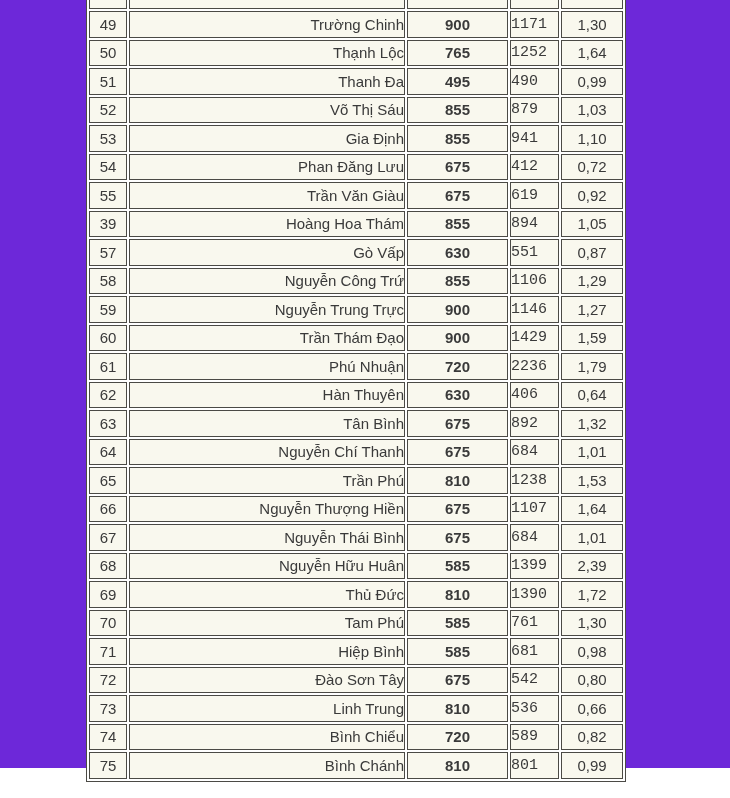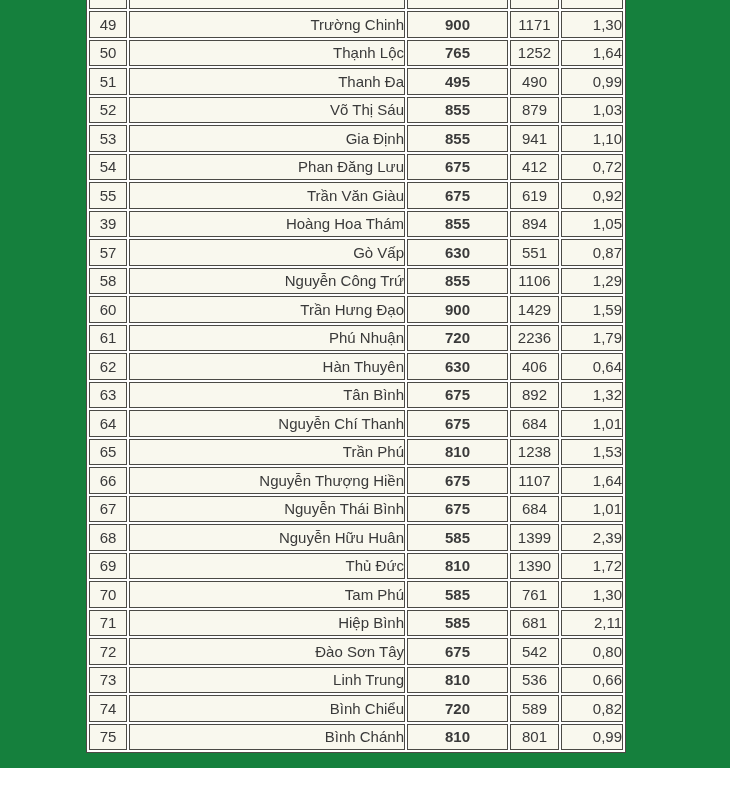--- a/index.html
+++ b/index.html
@@ -8,21 +8,21 @@
     background: #ffffff;
     width: 730px;
     height: 798px;
     font-family: "Liberation Sans", sans-serif;
     overflow: hidden;
   }
   .page {
     position: relative;
     width: 730px;
     height: 768px;
-    background: #15803d;
+    background: #6d28d9;
   }
   .table-viewport {
     position: absolute;
     left: 86px;
     top: 0;
     width: 544px;
     height: 792px;
     overflow: hidden;
   }
   table.data-table {
@@ -44,22 +44,22 @@
     padding: 0;
     overflow: hidden;
     white-space: nowrap;
   }
   tr.cut-row td {
     height: 20px;
   }
   td.cell-no   { text-align: center; }
   td.cell-name { text-align: right; padding-left: 9px; }
   td.cell-v1   { text-align: center; font-weight: bold; }
-  td.cell-v2   { text-align: center; padding-right: 7px; }
-  td.cell-v3   { text-align: right; }
+  td.cell-v2   { text-align: left; padding-right: 7px; font-family: Liberation Mono, monospace; }
+  td.cell-v3   { text-align: center; }
 </style>
 </head>
 <body>
 
 <div class="page">
   <div class="table-viewport">
     <table class="data-table">
       <colgroup>
         <col style="width:38px">
         <col style="width:276px">
@@ -139,22 +139,29 @@
     <td class="cell-v3">0,87</td>
   </tr>
           <tr>
     <td class="cell-no">58</td>
     <td class="cell-name">Nguyễn Công Trứ</td>
     <td class="cell-v1">855</td>
     <td class="cell-v2">1106</td>
     <td class="cell-v3">1,29</td>
   </tr>
           <tr>
+    <td class="cell-no">59</td>
+    <td class="cell-name">Nguyễn Trung Trực</td>
+    <td class="cell-v1">900</td>
+    <td class="cell-v2">1146</td>
+    <td class="cell-v3">1,27</td>
+  </tr>
+          <tr>
     <td class="cell-no">60</td>
-    <td class="cell-name">Trần Hưng Đạo</td>
+    <td class="cell-name">Trần Thám Đạo</td>
     <td class="cell-v1">900</td>
     <td class="cell-v2">1429</td>
     <td class="cell-v3">1,59</td>
   </tr>
           <tr>
     <td class="cell-no">61</td>
     <td class="cell-name">Phú Nhuận</td>
     <td class="cell-v1">720</td>
     <td class="cell-v2">2236</td>
     <td class="cell-v3">1,79</td>
@@ -220,21 +227,21 @@
     <td class="cell-name">Tam Phú</td>
     <td class="cell-v1">585</td>
     <td class="cell-v2">761</td>
     <td class="cell-v3">1,30</td>
   </tr>
           <tr>
     <td class="cell-no">71</td>
     <td class="cell-name">Hiệp Bình</td>
     <td class="cell-v1">585</td>
     <td class="cell-v2">681</td>
-    <td class="cell-v3">2,11</td>
+    <td class="cell-v3">0,98</td>
   </tr>
           <tr>
     <td class="cell-no">72</td>
     <td class="cell-name">Đào Sơn Tây</td>
     <td class="cell-v1">675</td>
     <td class="cell-v2">542</td>
     <td class="cell-v3">0,80</td>
   </tr>
           <tr>
     <td class="cell-no">73</td>

